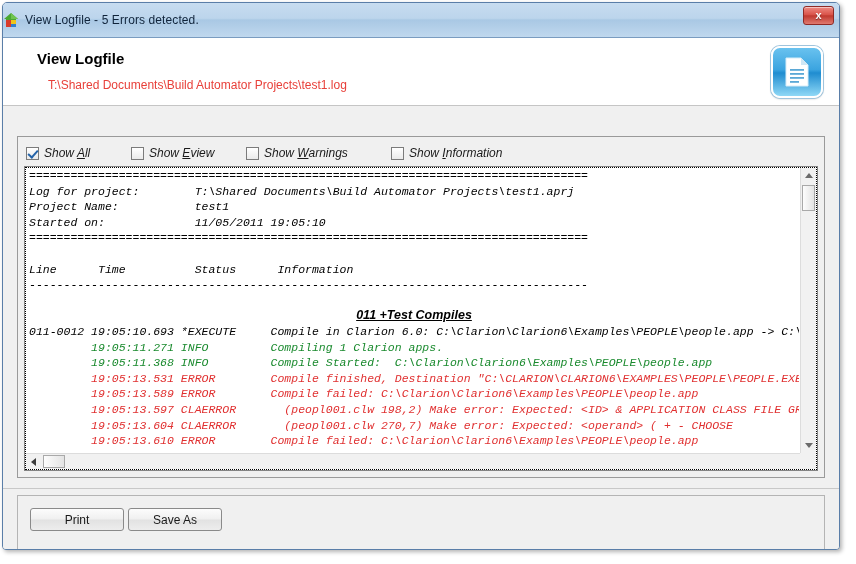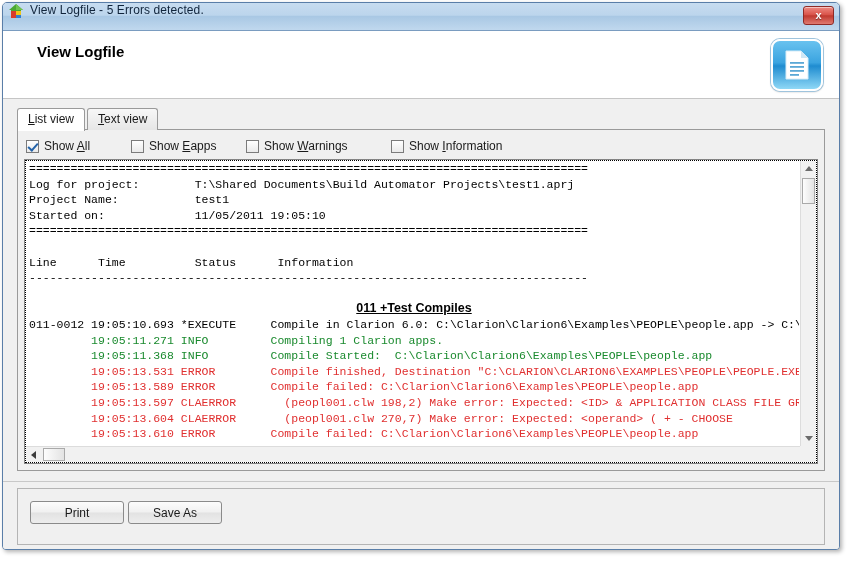--- a/index.html
+++ b/index.html
@@ -32,26 +32,25 @@
     position:absolute; left:0; top:0; right:0; bottom:0;
     border:2px solid #d7e3ef;
     border-radius:4px;
     box-sizing:border-box;
     pointer-events:none;
   }
 
   
   .titlebar {
     position: relative;
-    height: 28px;
+    height: 35px;
     background: linear-gradient(to bottom, #c7dcf0 0%, #bcd5ec 45%, #a9c8e4 50%, #c0d8ee 100%);
     border-bottom: 1px solid #7a9cc0;
     display: flex;
-    align-items: flex-start;
-    padding-left: 5px;
+    align-items: center;
     box-sizing: border-box;
   }
   .title-icon {
     width: 16px; height: 16px;
     position: relative;
     flex: 0 0 auto;
     margin-right: 6px;
   }
   .title-text {
     font-size: 12px;
@@ -148,20 +147,21 @@
   .tab u { text-decoration: underline; }
 
   .tabpanel {
     position: absolute;
     left: 14px; top: 30px;
     right: 14px;
     bottom: 10px;
     border: 1px solid #9a9a9a;
     background: #f0f0f0;
     box-sizing: border-box;
+    font-style: italic;
   }
 
   .filters {
     position: absolute;
     left: 8px; top: 6px;
     right: 8px;
     height: 20px;
     display: flex;
     align-items: center;
   }
@@ -336,50 +336,47 @@
         </svg>
       </span>
       <span class="title-text">View Logfile  - 5 Errors detected.</span>
       <div class="close-btn">
         <span>x</span>
       </div>
     </div>
 
     <div class="header">
       <div class="header-title">View Logfile</div>
+      <div class="header-subtitle">T:\Shared Documents\Build Automator Projects\test1.log</div>
       <div class="doc-icon-wrap">
         <svg width="26" height="30" viewBox="0 0 26 30">
           <path d="M2 1 h15 l7 7 v21 h-22 z" fill="#ffffff" stroke="#d6ecf8" stroke-width="1"></path>
           <path d="M17 1 l7 7 h-7 z" fill="#cfe7f5"></path>
           <g fill="#5ba8d6">
             <rect x="6" y="12" width="14" height="1.8"></rect>
             <rect x="6" y="16" width="14" height="1.8"></rect>
             <rect x="6" y="20" width="14" height="1.8"></rect>
             <rect x="6" y="24" width="9" height="1.8"></rect>
           </g>
         </svg>
       </div>
     </div>
 
     <div class="body">
-      <div class="tabstrip">
-        <div class="tab active"><u>L</u><span>ist view</span></div>
-        <div class="tab"><u>T</u><span>ext view</span></div>
-      </div>
 
       <div class="tabpanel">
 
         <div class="filters">
           <label class="chk checked" style="width:105px">
             <span class="box"></span>
             <span><span>Show </span><u>A</u><span>ll</span></span>
           </label>
           <label class="chk" style="width:115px">
             <span class="box"></span>
-            <span><span>Show </span><u>E</u><span>apps</span></span>
+            <span><span>Show </span><u>E</u><span>view</span></span>
           </label>
           <label class="chk" style="width:145px">
             <span class="box"></span>
             <span><span>Show </span><u>W</u><span>arnings</span></span>
           </label>
           <label class="chk">
             <span class="box"></span>
             <span><span>Show </span><u>I</u><span>nformation</span></span>
           </label>
         </div>

